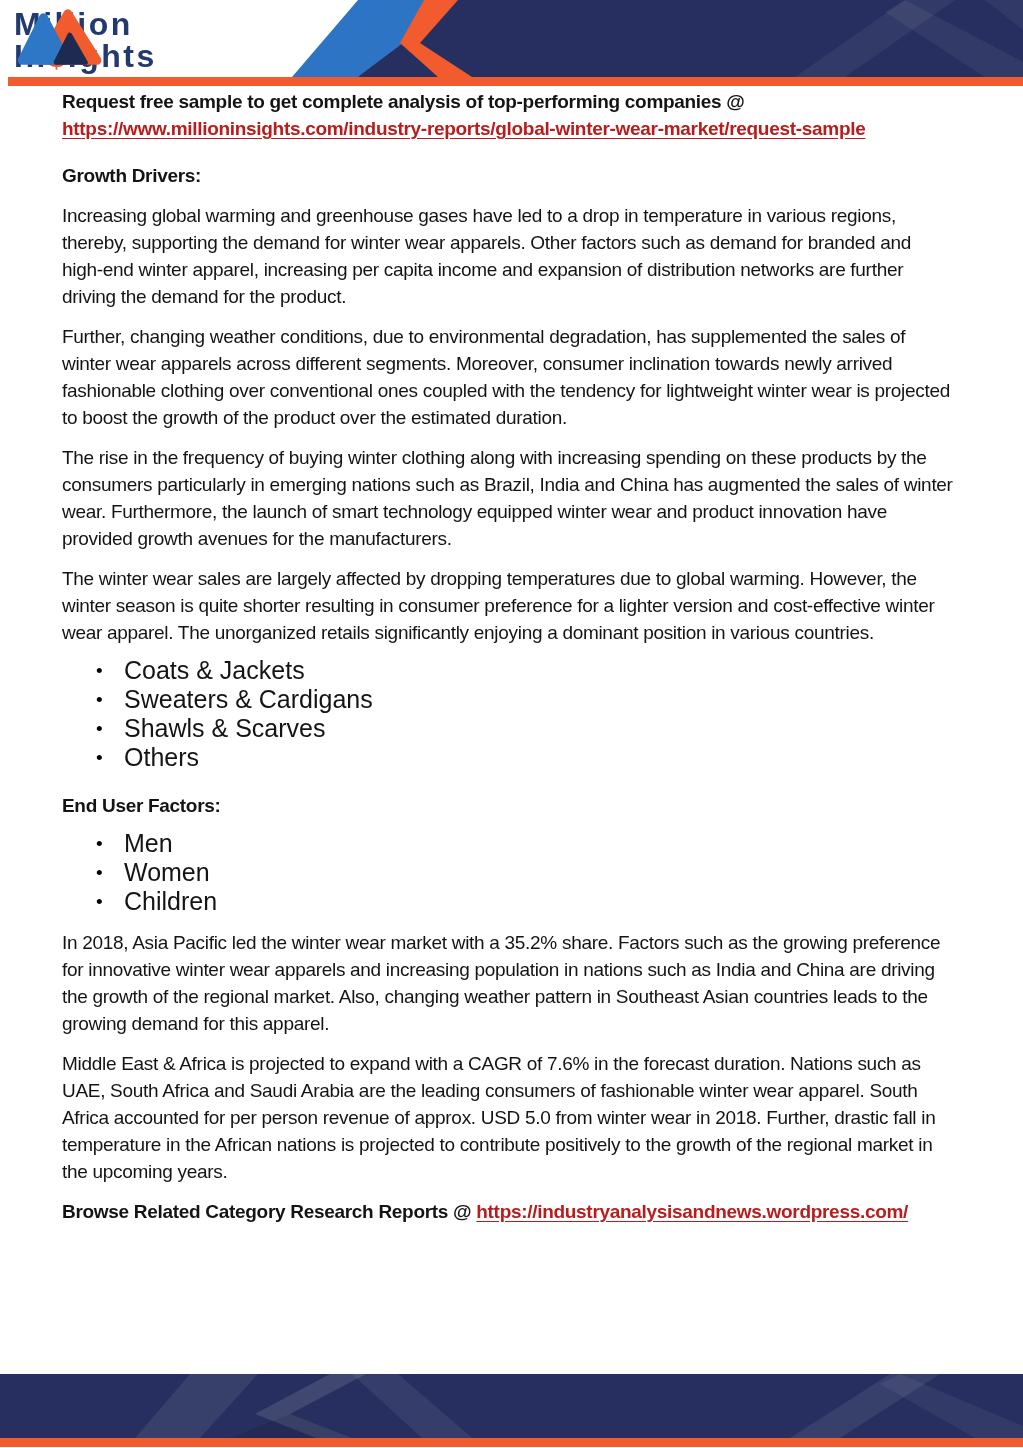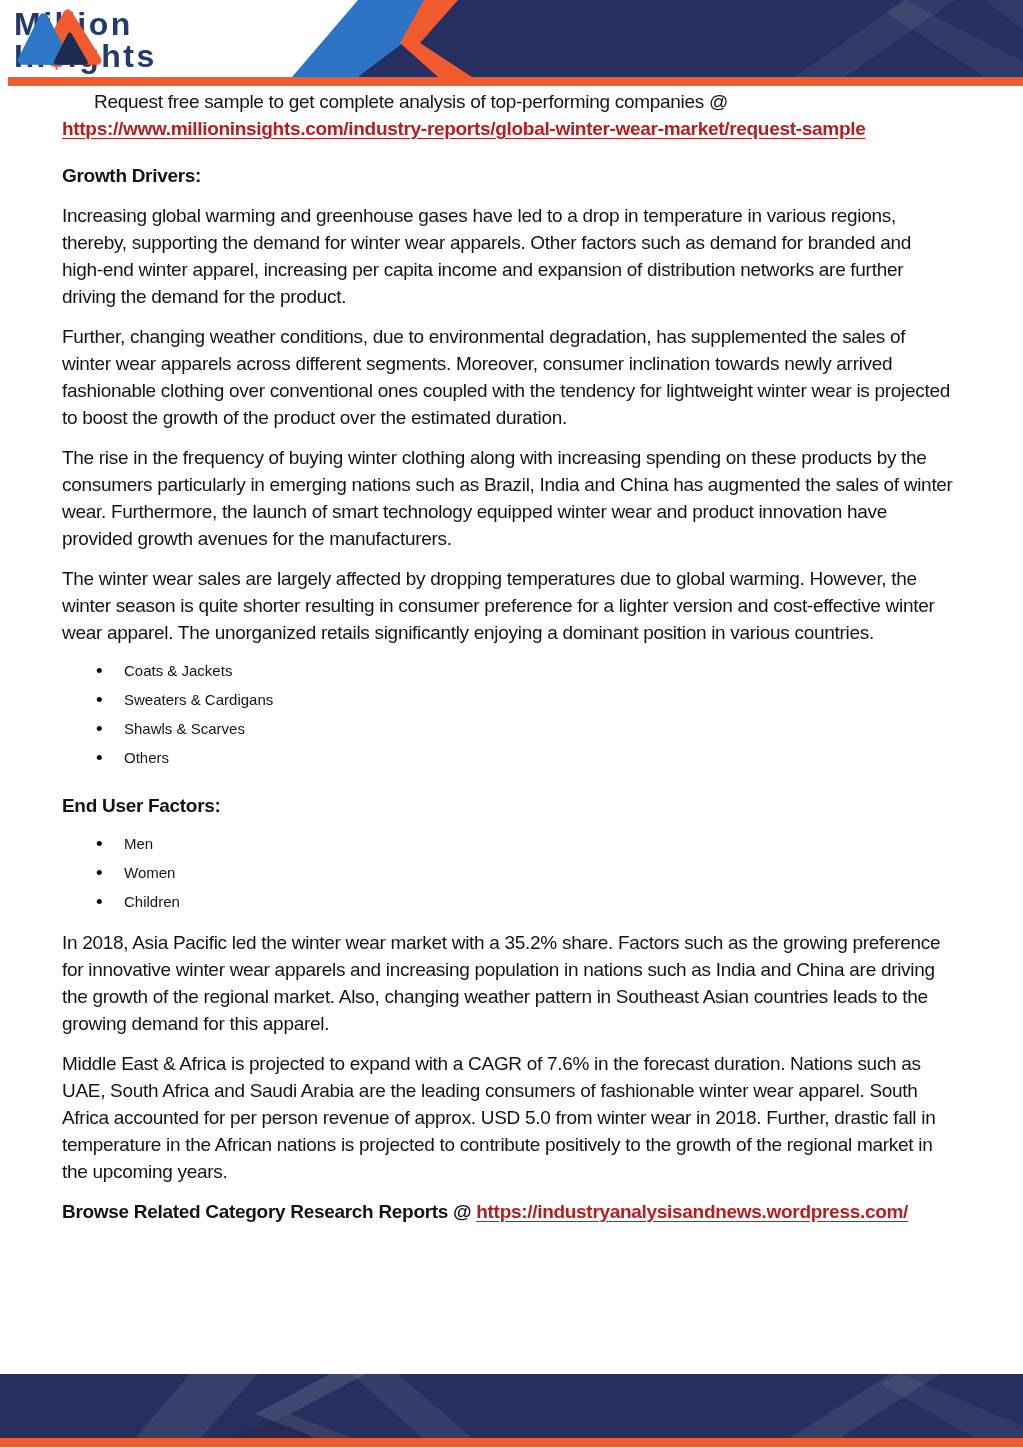--- a/index.html
+++ b/index.html
@@ -16,32 +16,32 @@
   .lw1,.lw2{
     font-size:32px;font-weight:700;letter-spacing:2.5px;color:#223a6e;
   }
   .lw2{margin-top:0px;}
   .lw2 .dollar{color:#f15b2d;}
   
   .content{
     position:absolute;top:88px;left:62px;width:906px;
     font-size:19px;line-height:27px;letter-spacing:-0.3px;
   }
-  .bold-line{font-weight:400;margin-left:32px;}
+  .bold-line{font-weight:700;}
   .doc-link{
     display:block;font-weight:700;color:#b91c1c;text-decoration:underline;
     text-underline-offset:3px;cursor:pointer;
   }
   .doc-link.inline{display:inline;}
   .h{font-weight:700;margin-top:20px;}
   .para{margin:13px 12px 0 0;}
   .blist{list-style:none;margin:10px 0 0 0;padding:0 0 0 34px;}
   .blist li{display:flex;line-height:29px;letter-spacing:0;}
   .blist .dot{width:28px;font-size:19px;color:#000;}
-  .blist .btxt{font-size:15px;}
+  .blist .btxt{font-size:25px;}
   .browse .bold{font-weight:700;}
   
   .bottom-banner{position:absolute;top:1374px;left:0;width:1023px;height:74px;}
   .bottom-banner svg{display:block;}
 </style>
 </head>
 <body>
 
 <div class="page">
 

